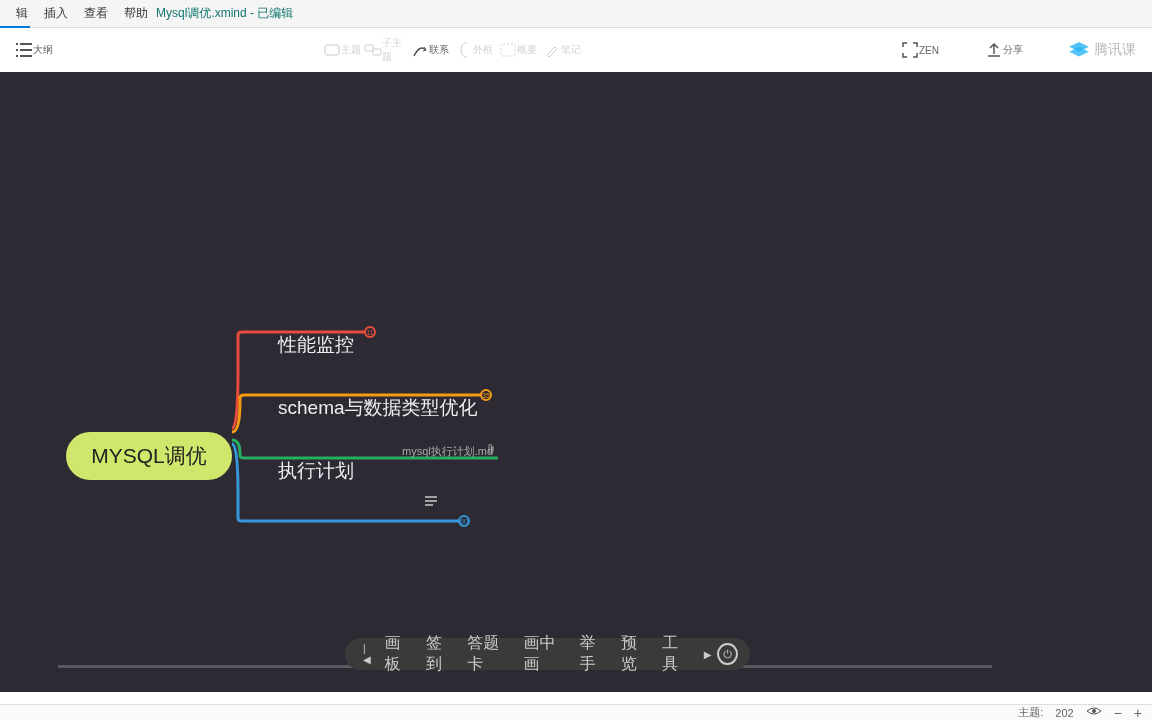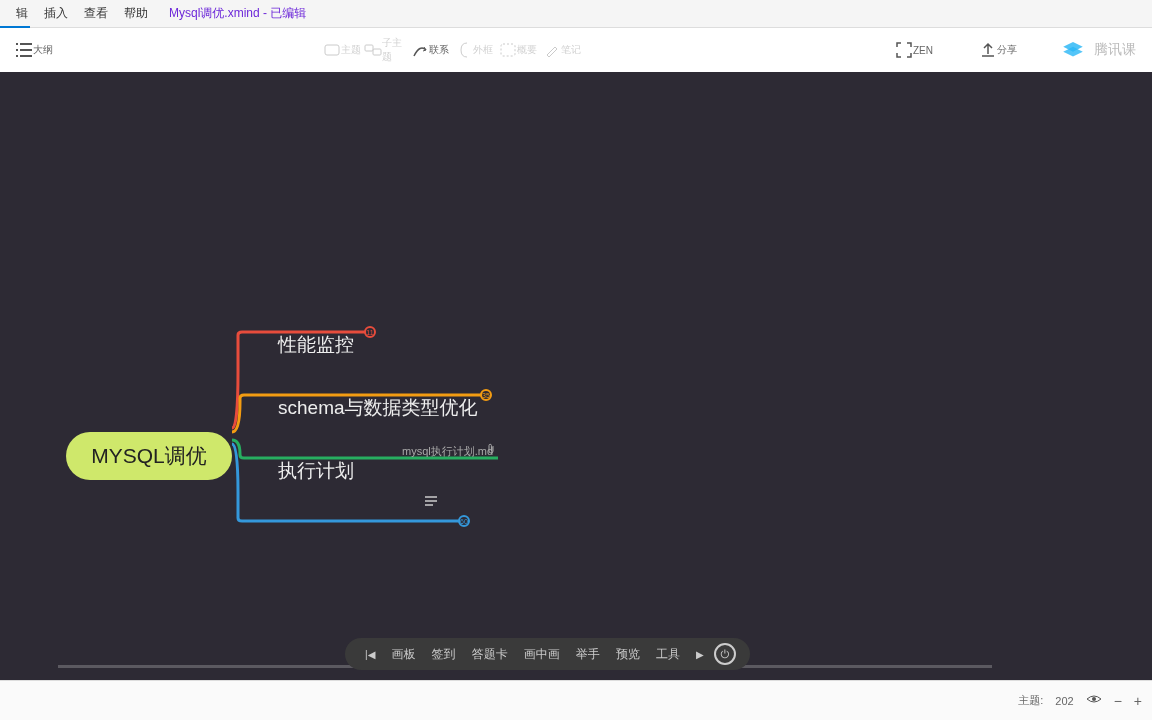--- a/index.html
+++ b/index.html
@@ -1,32 +1,32 @@
 <!DOCTYPE html>
 <html><head>
 <meta charset="utf-8">
 <style>
 * { margin:0; padding:0; box-sizing:border-box; font-family:"Microsoft YaHei",Arial,sans-serif; }
 html,body { width:1152px; height:720px; overflow:hidden; background:#fff; }
 
 
 .menubar { height:28px; background:#f5f5f5; display:flex; align-items:center; padding:0 8px; font-size:12px; color:#333; border-bottom:1px solid #ddd; }
 .menubar .menu-item { padding:0 8px; cursor:pointer; }
-.menubar .title { margin-left:13px; color:#6d28d9; }
+.menubar .title { margin-left:0; color:#0f766e; }
 .menubar .save-dot { width:30px; height:3px; background:#0078d4; position:absolute; top:26px; left:0; }
 
 
 .toolbar { height:44px; background:#fff; display:flex; align-items:center; padding:0 12px; position:relative; }
 .tool-btn { display:flex; align-items:center; justify-content:center; width:44px; height:40px; font-size:10px; color:#666; cursor:pointer; }
 .tool-btn .ico { width:18px; height:18px; display:flex; align-items:center; justify-content:center; font-size:14px; color:#555; }
 .tool-btn.faded { opacity:.3; }
 .tool-group-left { display:flex; }
 .tool-group-mid { display:flex; position:absolute; left:320px; }
 .tool-group-right { display:flex; position:absolute; right:16px; gap:40px; align-items:center; }
-.brand { display:flex; align-items:center; gap:8px; color:#bbb; font-size:14px; }
+.brand { display:flex; align-items:center; gap:2px; color:#bbb; font-size:14px; }
 .brand-logo { width:26px; height:26px; }
 
 
 .canvas { position:absolute; top:72px; left:0; right:0; bottom:28px; background:#2d2a34; }
 
 
 .root-node { position:absolute; left:66px; top:360px; width:166px; height:48px; border-radius:24px; background:#cfe86b; display:flex; align-items:center; justify-content:center; color:#222; font-size:21px; font-weight:500; }
 
 
 .branches-svg { position:absolute; left:0; top:0; width:100%; height:100%; }
@@ -35,26 +35,26 @@
 .attach-label { position:absolute; color:#aaa; font-size:11px; white-space:nowrap; }
 .attach-clip { position:absolute; color:#aaa; font-size:11px; }
 .collapse-dot { position:absolute; width:12px; height:12px; border-radius:50%; background:#2d2a34; display:flex; align-items:center; justify-content:center; font-size:7px; }
 .collapse-dot.red { border:2px solid #e74c3c; color:#e74c3c; }
 .collapse-dot.orange { border:2px solid #f39c12; color:#f39c12; }
 .collapse-dot.blue { border:2px solid #3498db; color:#3498db; }
 .notes-icon { position:absolute; color:#ccc; font-size:14px; }
 
 
 .player { position:absolute; left:345px; bottom:22px; width:405px; height:32px; background:#3a3a3a; border-radius:16px; display:flex; align-items:center; justify-content:space-around; padding:0 12px; }
-.player .pbtn { color:#ccc; font-size:12px; cursor:pointer; padding:0 6px; }
+.player .pbtn { color:#ccc; font-size:16px; cursor:pointer; padding:0 6px; }
 .player .pbtn.arrow { font-size:10px; }
 .player .power { width:22px; height:22px; border-radius:50%; border:2px solid #ccc; display:flex; align-items:center; justify-content:center; color:#ccc; font-size:11px; }
 
 
-.statusbar { position:absolute; bottom:0; left:0; right:0; height:40px; background:#fafafa; border-top:1px solid #ddd; display:flex; align-items:center; justify-content:flex-end; padding:0 10px; font-size:11px; color:#666; gap:12px; }
+.statusbar { position:absolute; bottom:0; left:0; right:0; height:16px; background:#fafafa; border-top:1px solid #ddd; display:flex; align-items:center; justify-content:flex-end; padding:0 10px; font-size:11px; color:#666; gap:12px; }
 .statusbar .eye { font-size:13px; }
 .progress-track { position:absolute; left:58px; bottom:24px; right:160px; height:3px; background:rgba(200,200,200,.3); }
 </style>
 </head>
 <body>
 
 <div class="menubar">
   <span class="menu-item">辑</span>
   <span class="menu-item">插入</span>
   <span class="menu-item">查看</span>

